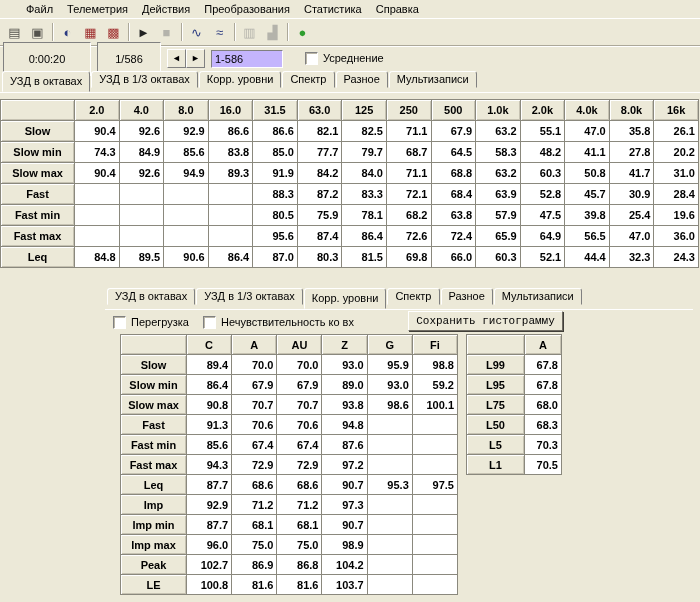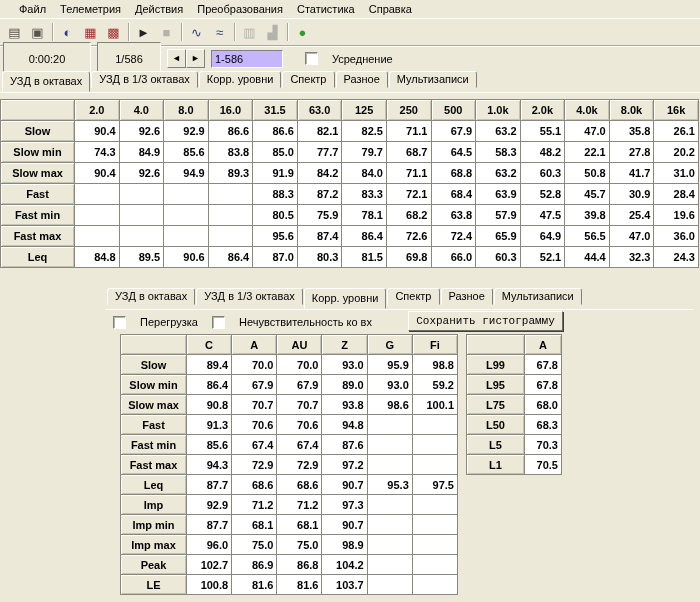--- a/index.html
+++ b/index.html
@@ -2,21 +2,21 @@
 <html><head>
 <meta charset="utf-8">
 <style>
   html,body{margin:0;padding:0;}
   body{
     width:700px;height:602px;overflow:hidden;position:relative;
     background:#ece9d8;
     font-family:"Liberation Sans",sans-serif;font-size:11px;color:#000;
   }
   
-  .menubar{display:flex;align-items:center;height:18px;padding:0 12px;}
+  .menubar{display:flex;align-items:center;height:18px;padding:0 19px;}
   .menu-item{padding:1px 7px;cursor:default;}
   
   .toolbar{
     display:flex;align-items:center;height:26px;padding:0 3px;
     border-top:1px solid #fff;border-bottom:1px solid #aca899;box-shadow:0 1px 0 #fff;
   }
   .tbtn{
     width:21px;height:21px;display:flex;align-items:center;justify-content:center;
     font-size:13px;line-height:21px;border:1px solid transparent;cursor:default;user-select:none;
   }
@@ -36,21 +36,21 @@
     width:19px;height:19px;padding:0;background:#ece9d8;
     border:1px solid;border-color:#fff #808080 #808080 #fff;
     font-family:"Liberation Sans",sans-serif;font-size:9px;line-height:1;
     display:flex;align-items:center;justify-content:center;cursor:default;
   }
   .range{
     box-sizing:border-box;width:72px;height:18px;background:#c4b5fd;
     border:1px solid;border-color:#808080 #fff #fff #808080;
     padding:0 0 0 3px;font-family:"Liberation Sans",sans-serif;font-size:11px;
   }
-  .chk{display:inline-flex;align-items:center;gap:14px;cursor:default;}
+  .chk{display:inline-flex;align-items:flex-start;gap:5px;cursor:default;}
   .chk .box{
     width:11px;height:11px;background:#fff;flex:0 0 auto;
     border:1px solid;border-color:#808080 #fff #fff #808080;
     box-shadow:inset 1px 1px 0 #b9b5a6;
   }
   .chk.avg{margin-left:16px;}
   
   .tabstrip{
     display:flex;align-items:flex-start;height:21px;padding:0 0 0 2px;
     border-bottom:1px solid #fff;position:relative;
@@ -205,21 +205,21 @@
         <td>84.9</td>
         <td>85.6</td>
         <td>83.8</td>
         <td>85.0</td>
         <td>77.7</td>
         <td>79.7</td>
         <td>68.7</td>
         <td>64.5</td>
         <td>58.3</td>
         <td>48.2</td>
-        <td>22.1</td>
+        <td>41.1</td>
         <td>27.8</td>
         <td>20.2</td>
       </tr>
       <tr>
         <th class="fx">Slow max</th>
         <td>90.4</td>
         <td>92.6</td>
         <td>94.9</td>
         <td>89.3</td>
         <td>91.9</td>

